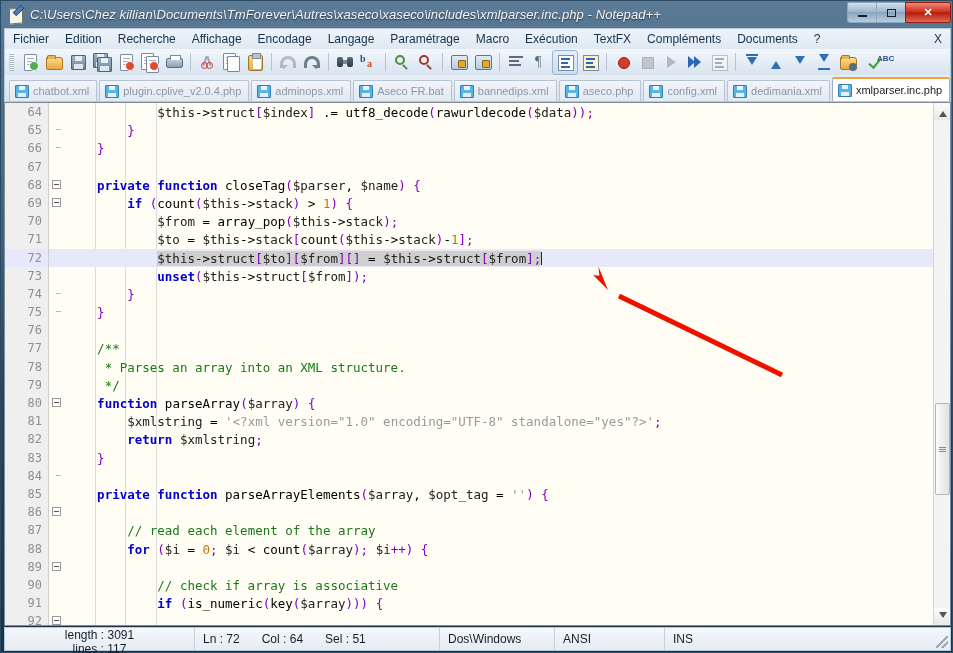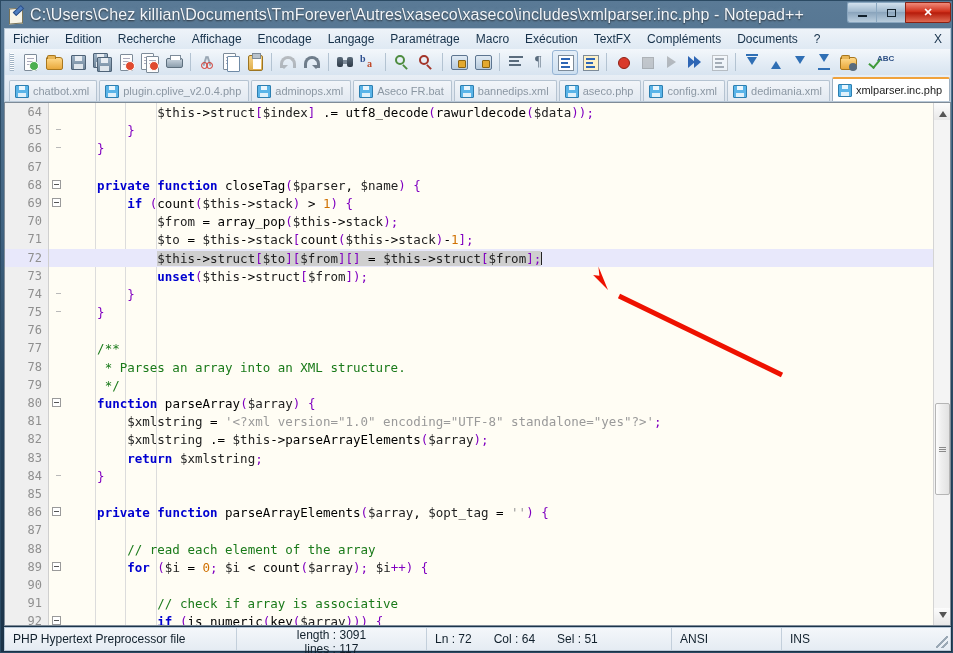--- a/index.html
+++ b/index.html
@@ -23,23 +23,24 @@
   }
   .title-icon .pad{
     position:absolute;left:1px;top:1px;width:12px;height:14px;background:#f7f4e8;
     border:1px solid #7a7458;transform:skewY(-4deg);
   }
   .title-icon .pen{
     position:absolute;right:0px;top:1px;width:9px;height:3px;background:#4f7ec0;
     transform:rotate(-43deg);border:1px solid #2c4f84;
   }
   .title-text{
-    font-size:16px;color:#f2f6fa;white-space:nowrap;
+    font-size:13px;color:#f2f6fa;white-space:nowrap;
     text-shadow:0 1px 2px rgba(0,0,0,.75), 0 0 4px rgba(200,220,240,.35);
     letter-spacing:.1px;
+    font-style:italic;
   }
   .win-btns{position:absolute;right:3px;top:1px;display:flex;gap:0px;}
   .wb{
     width:29px;height:21px;border:1px solid #8aa7c0;
     background:linear-gradient(180deg,#d2e1ee 0%,#9fb7cc 45%,#8ba5bd 50%,#b9cddd 100%);
     display:flex;align-items:center;justify-content:center;
     font-size:11px;color:#12222e;box-sizing:border-box;
   }
   .wb.min{border-radius:2px 0 0 3px;border-right:none;}
   .wb.max{border-right:none;}
@@ -732,21 +733,20 @@
           <div class="row hl-row"><span class="code"><span class="op">            </span><span class="var sel">$this</span><span class="op sel">-&gt;</span><span class="var sel">struct</span><span class="br sel">[</span><span class="var sel">$to</span><span class="br sel">]</span><span class="br sel">[</span><span class="var sel">$from</span><span class="br sel">]</span><span class="br sel">[</span><span class="br sel">]</span><span class="op sel"> = </span><span class="var sel">$this</span><span class="op sel">-&gt;</span><span class="var sel">struct</span><span class="br sel">[</span><span class="var sel">$from</span><span class="br sel">]</span><span class="br sel">;</span><span class="caret"></span></span></div>
           <div class="row"><span class="code"><span class="op">            </span><span class="kw">unset</span><span class="br">(</span><span class="var">$this</span><span class="op">-&gt;</span><span class="var">struct</span><span class="br">[</span><span class="var">$from</span><span class="br">]</span><span class="br">)</span><span class="br">;</span></span></div>
           <div class="row"><span class="code"><span class="op">        </span><span class="br">}</span></span></div>
           <div class="row"><span class="code"><span class="op">    </span><span class="br">}</span></span></div>
           <div class="row"><span class="code"></span></div>
           <div class="row"><span class="code"><span class="cmt">    /**</span></span></div>
           <div class="row"><span class="code"><span class="cmt">     * Parses an array into an XML structure.</span></span></div>
           <div class="row"><span class="code"><span class="cmt">     */</span></span></div>
           <div class="row"><span class="code"><span class="op">    </span><span class="kw">function</span><span class="fn"> parseArray</span><span class="br">(</span><span class="var">$array</span><span class="br">)</span><span class="op"> </span><span class="br">{</span></span></div>
           <div class="row"><span class="code"><span class="op">        </span><span class="var">$xmlstring</span><span class="op"> = </span><span class="str">'&lt;?xml version="1.0" encoding="UTF-8" standalone="yes"?&gt;'</span><span class="br">;</span></span></div>
-          <div class="row"><span class="code"><span class="op">        </span><span class="var">$xmlstring</span><span class="op"> .= </span><span class="var">$this</span><span class="op">-&gt;</span><span class="fn">parseArrayElements</span><span class="br">(</span><span class="var">$array</span><span class="br">)</span><span class="br">;</span></span></div>
           <div class="row"><span class="code"><span class="op">        </span><span class="kw">return</span><span class="op"> </span><span class="var">$xmlstring</span><span class="br">;</span></span></div>
           <div class="row"><span class="code"><span class="op">    </span><span class="br">}</span></span></div>
           <div class="row"><span class="code"></span></div>
           <div class="row"><span class="code"><span class="op">    </span><span class="kw">private</span><span class="op"> </span><span class="kw">function</span><span class="fn"> parseArrayElements</span><span class="br">(</span><span class="var">$array</span><span class="op">, </span><span class="var">$opt_tag</span><span class="op"> = </span><span class="str">''</span><span class="br">)</span><span class="op"> </span><span class="br">{</span></span></div>
           <div class="row"><span class="code"></span></div>
           <div class="row"><span class="code"><span class="op">        </span><span class="cmt">// read each element of the array</span></span></div>
           <div class="row"><span class="code"><span class="op">        </span><span class="kw">for</span><span class="op"> </span><span class="br">(</span><span class="var">$i</span><span class="op"> = </span><span class="num">0</span><span class="br">; </span><span class="var">$i</span><span class="op"> &lt; </span><span class="fn">count</span><span class="br">(</span><span class="var">$array</span><span class="br">)</span><span class="br">; </span><span class="var">$i</span><span class="punc">++</span><span class="br">)</span><span class="op"> </span><span class="br">{</span></span></div>
           <div class="row"><span class="code"></span></div>
           <div class="row"><span class="code"><span class="op">            </span><span class="cmt">// check if array is associative</span></span></div>
           <div class="row"><span class="code"><span class="op">            </span><span class="kw">if</span><span class="op"> </span><span class="br">(</span><span class="fn">is_numeric</span><span class="br">(</span><span class="fn">key</span><span class="br">(</span><span class="var">$array</span><span class="br">)</span><span class="br">)</span><span class="br">)</span><span class="op"> </span><span class="br">{</span></span></div>
@@ -759,31 +759,31 @@
       <div class="thumb" style="top:300px;height:92px;">
         <span class="grp"></span>
       </div>
       <div class="sbtn bot">
           <span class="sdn"></span>
         </div>
     </div>
   </div>
 
   <div class="statusbar">
-    <div class="sfield f1">PHP Hypertext Preprocessor file</div>
     <div class="sfield f2">
       <span>length : 3091</span>
       <span style="width:14px"></span>
       <span>lines : 117</span>
     </div>
     <div class="sfield f3">
       <span>Ln : 72</span>
       <span>Col : 64</span>
       <span>Sel : 51</span>
     </div>
+    <div class="sfield f4">Dos\Windows</div>
     <div class="sfield f5">ANSI</div>
     <div class="sfield f6">INS</div>
     <div class="resize-grip"></div>
   </div>
 
   <svg class="annot" viewBox="0 0 953 653">
     <g id="arrow-group">
         <line x1="781" y1="374" x2="618" y2="295" stroke="#ee1100" stroke-width="5"></line>
         <polygon points="0,0 20,7 14,9 19,17" fill="#ee1100" transform="translate(607,289) rotate(-153.96422503312334)"></polygon>
       </g>

